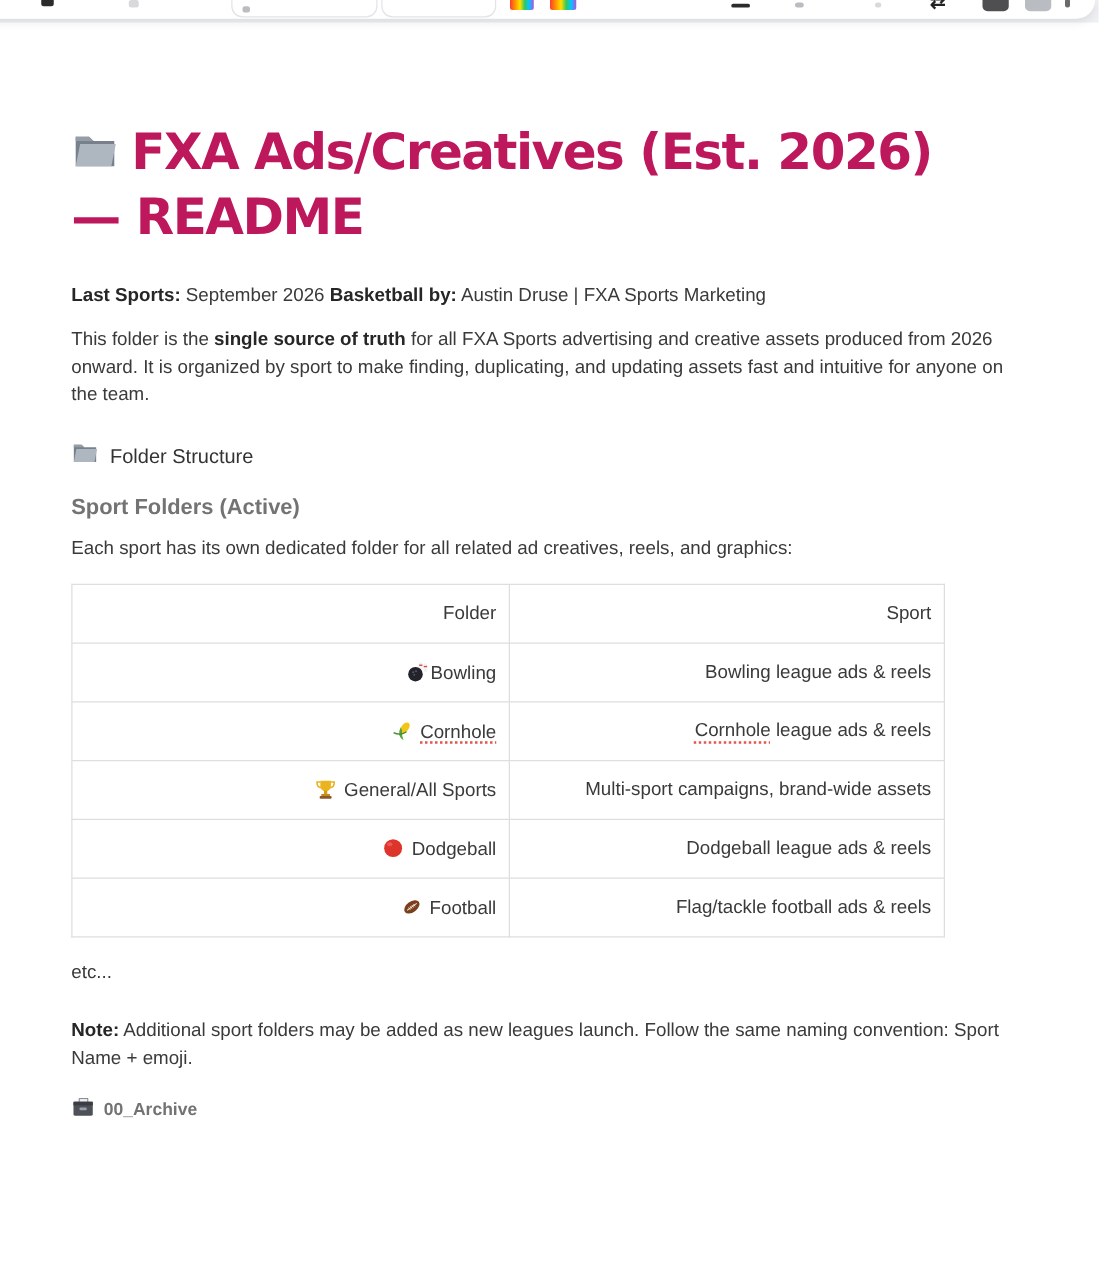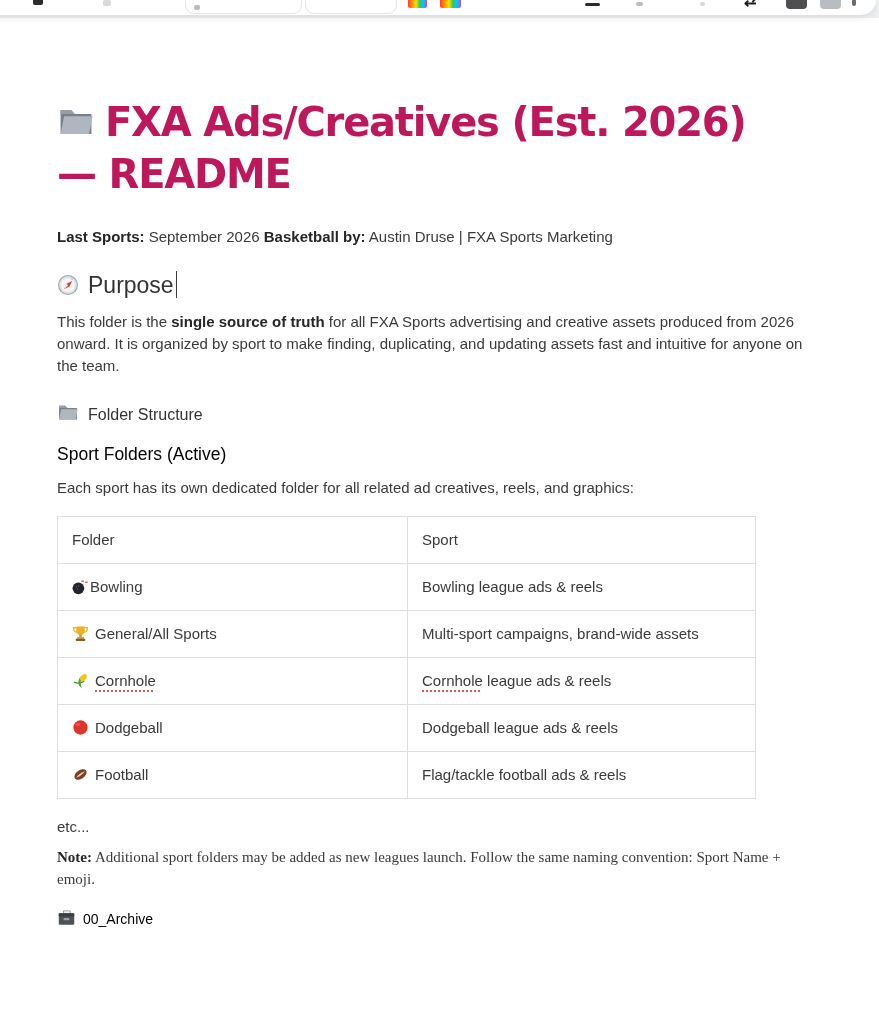--- a/index.html
+++ b/index.html
@@ -49,45 +49,45 @@
   .byline { font-size:15px; line-height:1.5; margin:0; color:#3a3a3a; }
   .bold { font-weight:700; color:#262626; }
 
   h2 { font-weight:400; color:#333333; margin:0; }
   .h2-purpose   { font-size:23px; margin-top:22px; }
   .h2-structure { font-size:16px; margin-top:24px; }
   .h2-icon { display:inline-block; width:22px; height:22px; vertical-align:-3px; margin-right:9px; }
 
   .para { font-size:15px; line-height:22px; margin:12px 0 0 0; width:763px; }
 
-  h3 { font-weight:400; font-size:17.5px; color:#000000; margin:20px 0 0 0; }
+  h3 { font-weight:700; font-size:17.5px; color:#737373; margin:20px 0 0 0; }
   .h3-icon { display:inline-block; width:19px; height:19px; vertical-align:-3px; margin-right:7px; }
 
   .caret {
     display:inline-block; width:1.5px; height:27px; background:#3c3c3c;
     vertical-align:-5px; margin-left:2px;
   }
 
   table { border-collapse:collapse; margin-top:17px; table-layout:fixed; width:698px; }
   th, td {
     border:1px solid #dedede; height:47px; padding:0 10px 0 14px;
-    font-size:15px; font-weight:400; text-align:left; vertical-align:middle;
+    font-size:15px; font-weight:400; text-align:right; vertical-align:middle;
     color:#3a3a3a; overflow:hidden; white-space:nowrap;
   }
   .col-folder { width:350px; }
   .col-sport  { width:348px; }
   .cell-icon { display:inline-block; width:17px; height:17px; vertical-align:-3px; }
   .gap-none { margin-right:1px; }
   .gap-sm   { margin-right:6px; }
   .misspell {
     text-decoration:underline dotted #e2574c 2px;
     text-underline-offset:4px;
   }
   .etc { margin-top:17px; }
-  .note { margin-top:8px;font-family:Liberation Serif, serif; }
+  .note { margin-top:25px; }
   .h3-archive { margin-top:18px; font-size:14px; }
 </style>
 </head>
 <body>
 
 <div class="top-backdrop"></div>
 
 <div class="toolbar">
   <div class="frag frag-dark" style="left:63px;  top:-3px; width:10px; height:8px;"></div>
   <div class="frag frag-light" style="left:133px; top:0;    width:8px;  height:6px;"></div>
@@ -117,32 +117,20 @@
         <path d="M3 7h9l3 3h14v17H3z" fill="#78818b"></path>
         <path d="M3 7h9l3 3H3z" fill="#959da6"></path>
         <path d="M6 12h24l-3 15H3z" fill="#aeb6bf"></path>
       </svg>
     </span><span>FXA Ads/Creatives (Est. 2026)</span><br>
     <span>— README</span>
   </h1>
 
   <p class="byline"><span class="bold">Last Sports:</span><span> September 2026 </span><span class="bold">Basketball by:</span><span> Austin Druse | FXA Sports Marketing</span></p>
 
-  <h2 class="h2-purpose">
-    <span class="h2-icon">
-      <svg viewBox="0 0 32 32" width="22" height="22">
-        <circle cx="16" cy="16" r="14.5" fill="#9aa0a6"></circle>
-        <circle cx="16" cy="16" r="13" fill="#dfe3e6"></circle>
-        <circle cx="16" cy="16" r="10" fill="#f4f6f7"></circle>
-        <path d="M10 22 L14 14 L22 10 L18 18 Z" fill="#d63a2f"></path>
-        <path d="M10 22 L14 14 L16.3 16.3 Z" fill="#ffffff"></path>
-        <circle cx="22" cy="7" r="1.6" fill="#c7ccd1"></circle>
-      </svg>
-    </span><span>Purpose</span><span class="caret"></span>
-  </h2>
 
   <p class="para"><span>This folder is the </span><span class="bold">single source of truth</span><span> for all FXA Sports advertising and creative assets produced from 2026 onward. It is organized by sport to make finding, duplicating, and updating assets fast and intuitive for anyone on the team.</span></p>
 
   <h2 class="h2-structure">
     <span class="h2-icon">
       <svg viewBox="0 0 32 32" width="22" height="22">
         <path d="M3 7h9l3 3h14v17H3z" fill="#78818b"></path>
         <path d="M3 7h9l3 3H3z" fill="#959da6"></path>
         <path d="M6 12h24l-3 15H3z" fill="#aeb6bf"></path>
       </svg>
@@ -171,38 +159,38 @@
                 <rect x="24.5" y="7" width="5" height="2" fill="#d24a3e"></rect>
                 <circle cx="12" cy="19.5" r="11" fill="#23242b"></circle>
                 <circle cx="8.5" cy="16.5" r="1.4" fill="#565c68"></circle>
                 <circle cx="12.8" cy="15" r="1.4" fill="#565c68"></circle>
                 <circle cx="10.2" cy="20.5" r="1.4" fill="#565c68"></circle>
               </svg></span><span>Bowling</span></td>
       <td><span>Bowling league ads &amp; reels</span></td>
     </tr>
     <tr>
       <td><span class="cell-icon gap-sm"><svg viewBox="0 0 32 32" width="17" height="17">
+                <g transform="rotate(38 16 16)">
+                  <ellipse cx="17" cy="10" rx="5.5" ry="9.5" fill="#f3c516"></ellipse>
+                  <path d="M11.5 13 Q14 27 27 26 Q19 21 16.5 16 Z" fill="#57a33b"></path>
+                  <path d="M22.5 13 Q19 24 8 26" fill="none" stroke="#3f8a2c" stroke-width="2"></path>
+                </g>
+              </svg></span><span class="misspell">Cornhole</span></td>
+      <td><span class="misspell">Cornhole</span><span> league ads &amp; reels</span></td>
+    </tr>
+    <tr>
+      <td><span class="cell-icon gap-sm"><svg viewBox="0 0 32 32" width="17" height="17">
                 <path d="M8 3h16v8a8 8 0 0 1-16 0z" fill="#eab320"></path>
                 <path d="M8 5H3c0 6 3 8.5 6.5 8.5" stroke="#eab320" stroke-width="2.4" fill="none"></path>
                 <path d="M24 5h5c0 6-3 8.5-6.5 8.5" stroke="#eab320" stroke-width="2.4" fill="none"></path>
                 <rect x="13.5" y="18" width="5" height="5" fill="#d79c12"></rect>
                 <rect x="9.5" y="23" width="13" height="3" fill="#c4891b"></rect>
                 <rect x="7" y="26" width="18" height="4" rx="1.5" fill="#8a5a2a"></rect>
               </svg></span><span>General/All Sports</span></td>
       <td><span>Multi-sport campaigns, brand-wide assets</span></td>
-    </tr>
-    <tr>
-      <td><span class="cell-icon gap-sm"><svg viewBox="0 0 32 32" width="17" height="17">
-                <g transform="rotate(38 16 16)">
-                  <ellipse cx="17" cy="10" rx="5.5" ry="9.5" fill="#f3c516"></ellipse>
-                  <path d="M11.5 13 Q14 27 27 26 Q19 21 16.5 16 Z" fill="#57a33b"></path>
-                  <path d="M22.5 13 Q19 24 8 26" fill="none" stroke="#3f8a2c" stroke-width="2"></path>
-                </g>
-              </svg></span><span class="misspell">Cornhole</span></td>
-      <td><span class="misspell">Cornhole</span><span> league ads &amp; reels</span></td>
     </tr>
     <tr>
       <td><span class="cell-icon gap-sm"><svg viewBox="0 0 32 32" width="17" height="17">
                 <circle cx="16" cy="16" r="13.5" fill="#dd352b"></circle>
                 <ellipse cx="11" cy="10" rx="4" ry="3" fill="#ef6a5d" opacity="0.7"></ellipse>
               </svg></span><span>Dodgeball</span></td>
       <td><span>Dodgeball league ads &amp; reels</span></td>
     </tr>
     <tr>
       <td><span class="cell-icon gap-sm"><svg viewBox="0 0 32 32" width="17" height="17">

